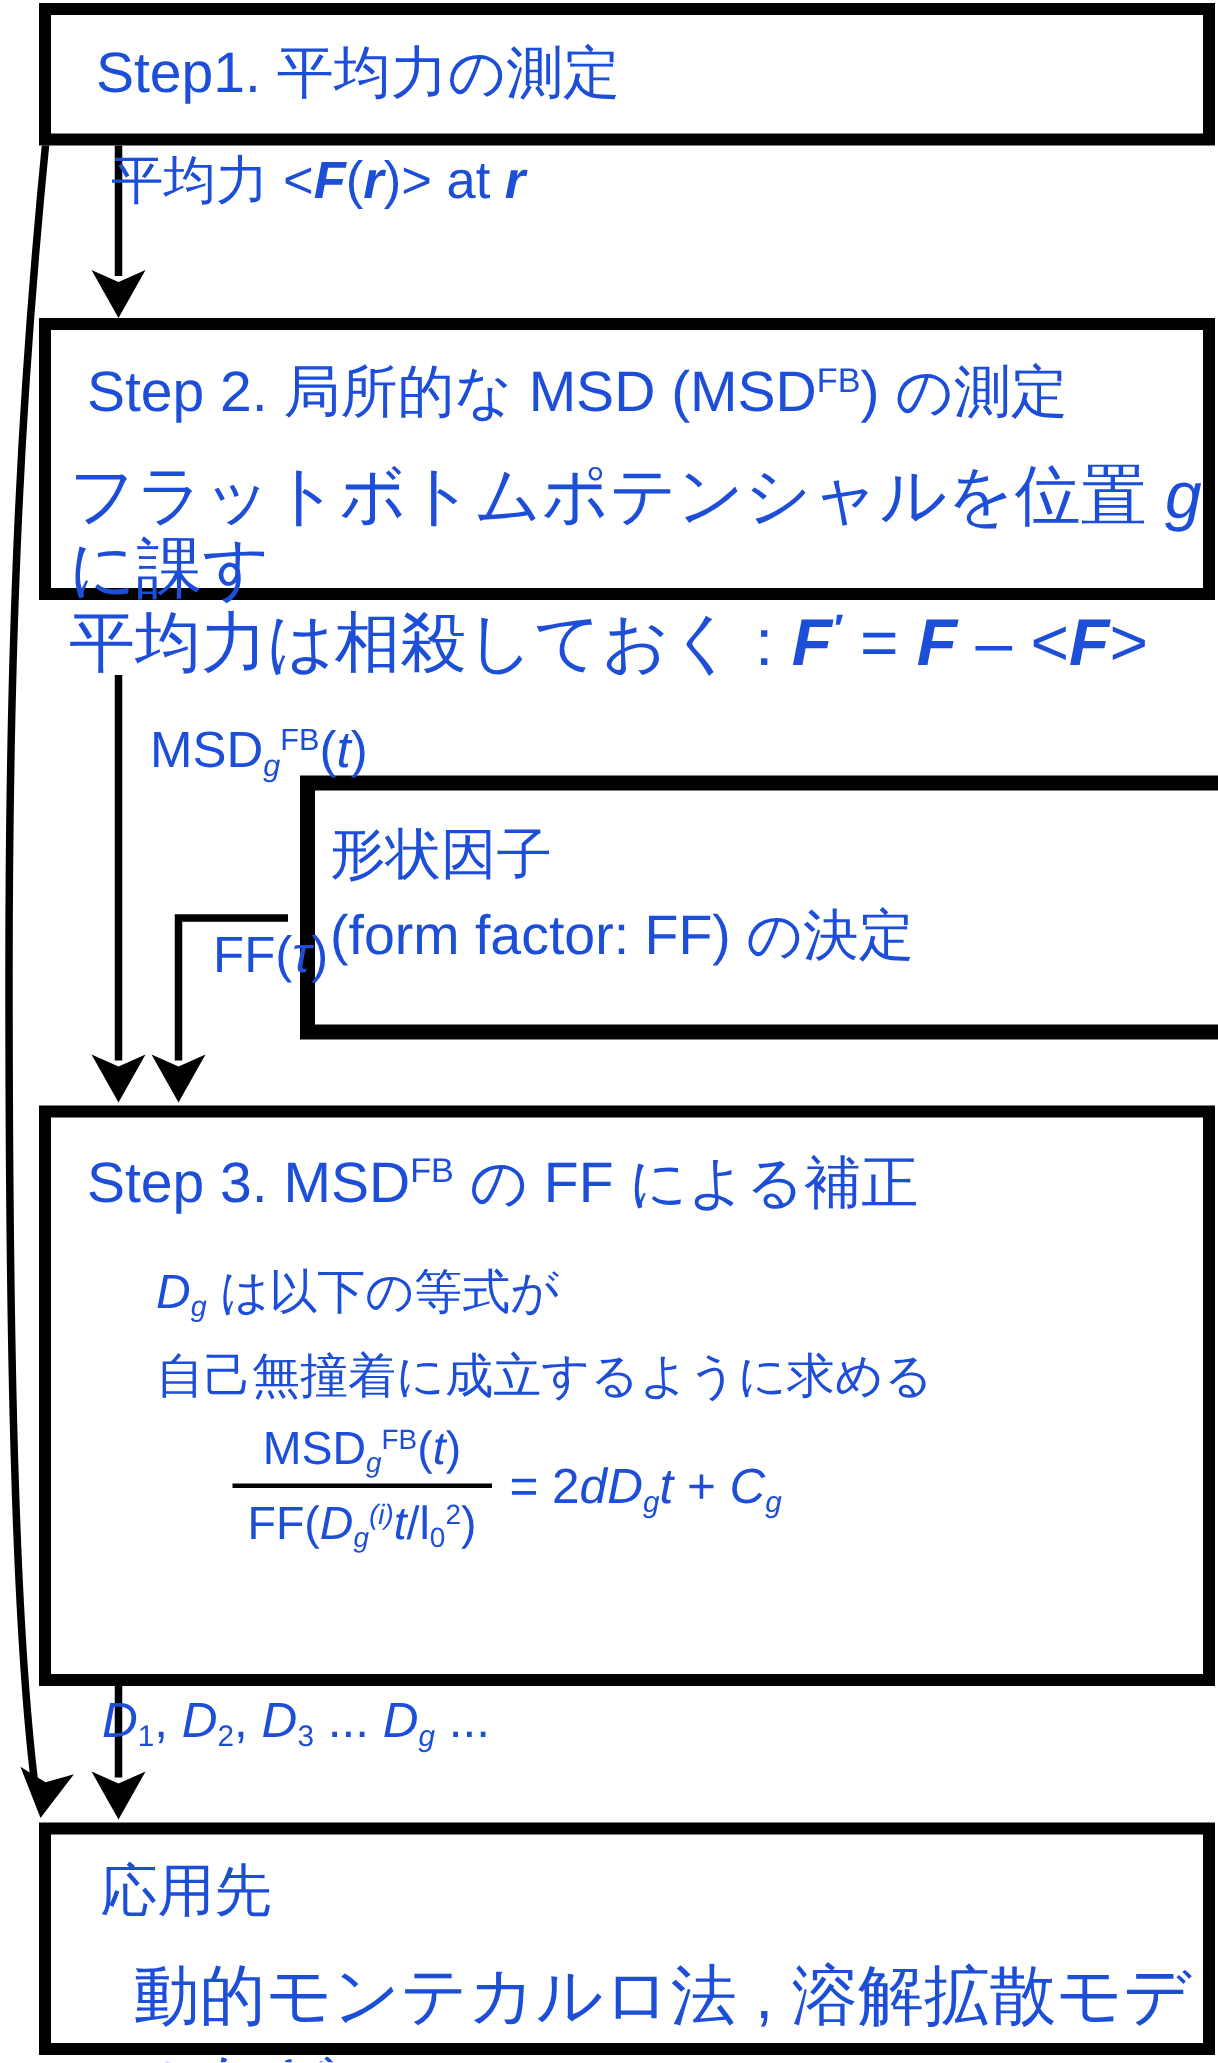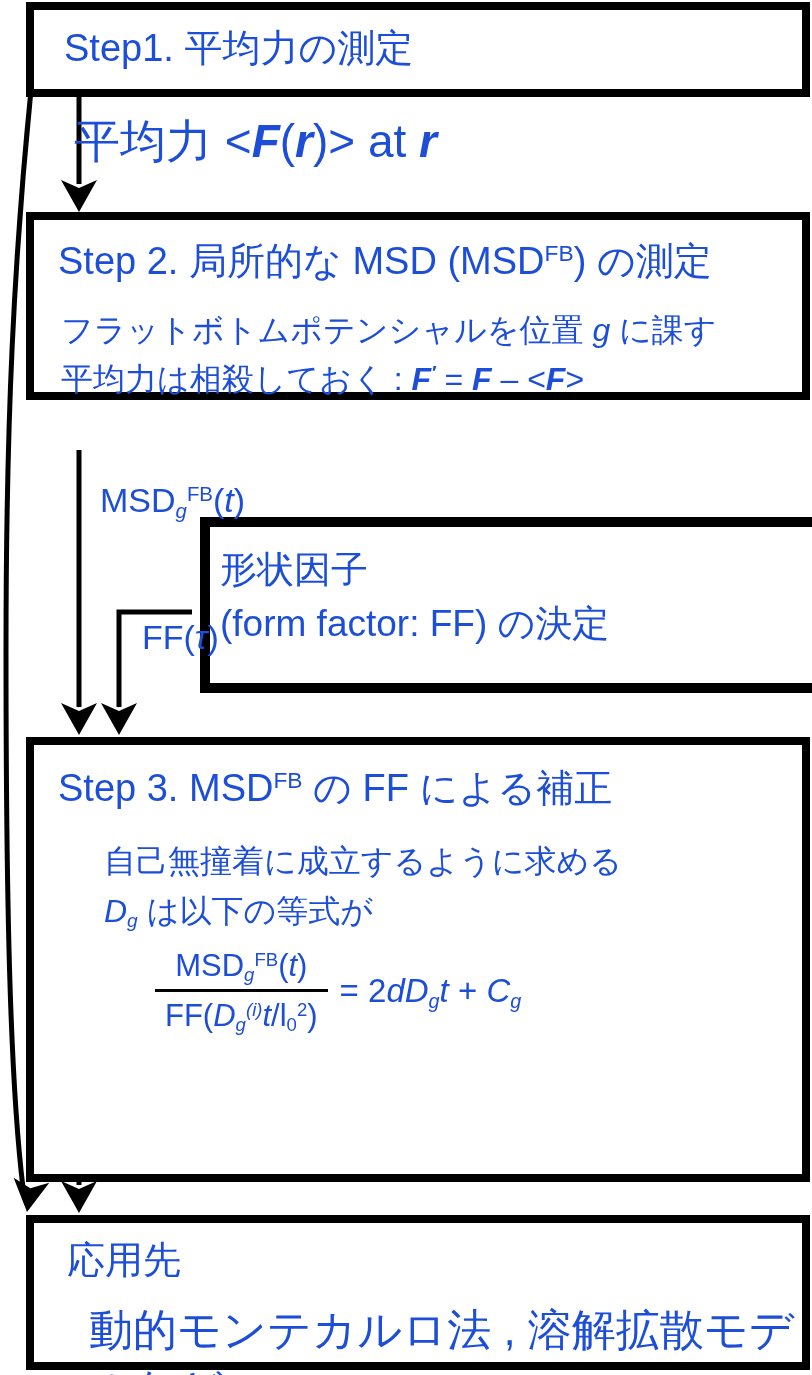--- a/index.html
+++ b/index.html
@@ -30,39 +30,39 @@
   .it { font-style: italic; }
   .bi { font-style: italic; font-weight: bold; }
   .sup { font-size: 0.60em; position: relative; top: -0.55em; }
   .sub { font-size: 0.60em; position: relative; top: 0.28em; }
 
   
   #box-step1 { left: 26px; top: 2px; width: 784px; height: 95px; }
   #box-step1 .title { margin: 13px 0 0 30px; font-size: 38px; }
 
   
-  #label-mean-force { left: 74px; top: 111px; font-size: 46px; }
+  #label-mean-force { left: 74px; top: 97px; font-size: 35px; }
 
   
   #box-step2 { left: 26px; top: 212px; width: 784px; height: 188px; }
   #box-step2 .title { margin: 16px 0 0 24px; font-size: 38px; }
-  #box-step2 .body  { margin: 19px 0 0 27px; font-size: 32px; line-height: 49px; }
+  #box-step2 .body  { margin: 19px 0 0 12px; font-size: 44px; line-height: 49px; }
 
   
   #label-msd { left: 100px; top: 481px; font-size: 34px; }
 
   
   #box-formfactor { left: 185px; top: 517px; width: 625px; height: 176px; border-width: 10px; margin-left: 15px; }
   #box-formfactor .body { margin: 16px 0 0 10px; font-size: 37px; line-height: 54px; }
 
   
   #label-ff { left: 142px; top: 618px; font-size: 34px; }
 
   
-  #box-step3 { left: 26px; top: 737px; width: 784px; height: 445px; }
+  #box-step3 { left: 26px; top: 737px; width: 784px; height: 387px; }
   #box-step3 .title { margin: 18px 0 0 24px; font-size: 38px; }
   #box-step3 .lines { margin: 22px 0 0 70px; font-size: 32px; line-height: 50px; }
   #box-step3 .formula {
     position: absolute; left: 121px; top: 203px;
     display: flex; align-items: center;
   }
   .frac { display: inline-block; text-align: center; font-size: 31px; }
   .frac .num { padding: 0 10px 5px; }
   .frac .den { border-top: 3px solid #000000; padding: 6px 10px 0; text-align: right; }
   .rhs { font-size: 33px; margin-left: 12px; white-space: nowrap; }
@@ -140,41 +140,44 @@
   <div class="lbl" id="label-ff">
     <span>FF(</span><span class="it">τ</span><span>)</span>
   </div>
 
   <div class="box" id="box-step3" style="position:absolute;">
     <div class="title">
       <span>Step 3. MSD</span><span class="sup">FB</span><span> の FF による補正</span>
     </div>
     <div class="lines">
       <div>
-        <span>自己無撞着に成立するように求める</span>
+        <span class="it">D</span><span class="sub it">g</span><span> は以下の等式が</span>
       </div>
       <div>
-        <span class="it">D</span><span class="sub it">g</span><span> は以下の等式が</span>
+        <span>自己無撞着に成立するように求める</span>
       </div>
     </div>
     <div class="formula">
       <span class="frac">
         <span class="num" style="display:block;">
           <span>MSD</span><span class="sub it">g</span><span class="sup">FB</span><span>(</span><span class="it">t</span><span>)</span>
         </span>
         <span class="den" style="display:block;">
           <span>FF(</span><span class="it">D</span><span class="sub it">g</span><span class="sup it">(i)</span><span class="it">t</span><span>/l</span><span class="sub">0</span><span class="sup">2</span><span>)</span>
         </span>
       </span>
       <span class="rhs">
         <span>= 2</span><span class="it">d</span><span class="it">D</span><span class="sub it">g</span><span class="it">t</span><span> + </span><span class="it">C</span><span class="sub it">g</span>
       </span>
     </div>
   </div>
 
+  <div class="lbl" id="label-dlist">
+    <span class="it">D</span><span class="sub">1</span><span>, </span><span class="it">D</span><span class="sub">2</span><span>, </span><span class="it">D</span><span class="sub">3</span><span> ... </span><span class="it">D</span><span class="sub it">g</span><span> ...</span>
+  </div>
 
   <div class="box" id="box-apps">
     <div class="title">
       <span>応用先</span>
     </div>
     <div class="body">
       <span>動的モンテカルロ法 , 溶解拡散モデルなど</span>
     </div>
   </div>
 

